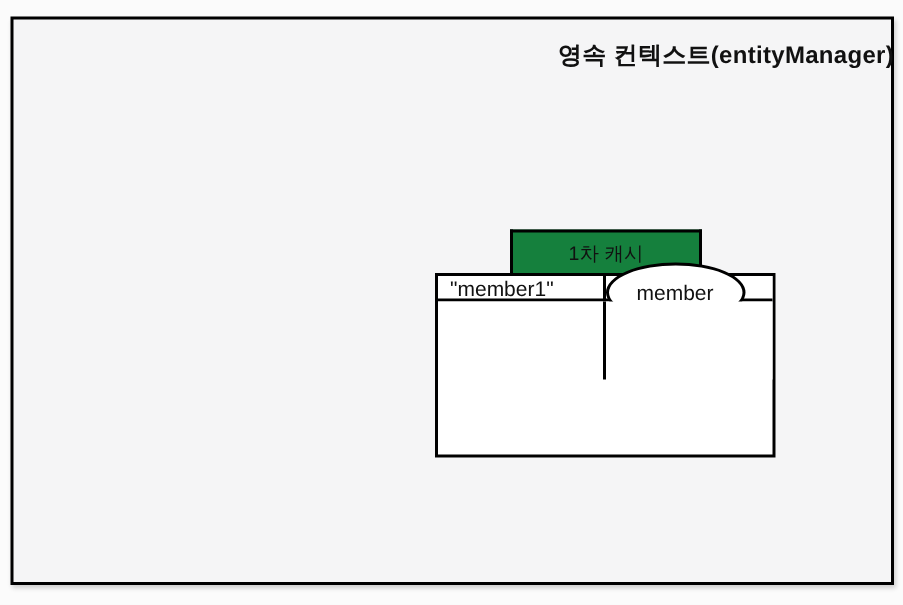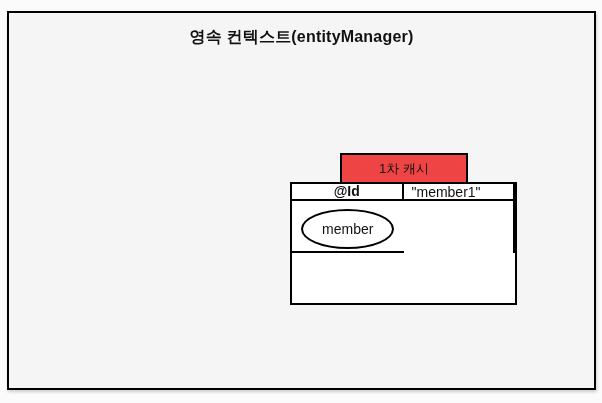--- a/index.html
+++ b/index.html
@@ -19,32 +19,32 @@
     left: 7px; top: 11px;
     width: 589px; height: 379px;
     border: 2px solid #000000;
     background: #f5f5f6;
     box-shadow: 1px 2px 3px rgba(0,0,0,0.18);
   }
   .title {
     position: absolute;
     left: 7px; top: 27px;
     width: 589px;
-    text-align: center;
+    text-align: right;
     font-size: 16px;
     font-weight: bold;
     letter-spacing: 0.2px;
   }
   .cache-tab {
     position: absolute;
     left: 340px; top: 153px;
     width: 128px; height: 29px;
     border: 2px solid #000000;
     border-bottom: none;
-    background: #ef4444;
+    background: #15803d;
     display: flex;
     align-items: center;
     justify-content: center;
     font-size: 13px;
   }
   .cache-table {
     position: absolute;
     left: 290px; top: 182px;
     width: 227px; height: 123px;
     border: 2px solid #000000;
@@ -65,21 +65,21 @@
     font-size: 14px;
     line-height: 15px;
     border-bottom: 2px solid #000000;
     box-shadow: 0 1px 0 rgba(0,0,0,0.25);
   }
   .cell.row-mid { border-bottom: 2px solid #000000; }
   .cell.id-cell {
     padding-left: 8px;
     font-size: 14px;
   }
-  .cell.entity-cell { justify-content: center; }
+  .cell.entity-cell { }
   .ellipse {
     width: 93px; height: 40px;
     margin-top: 6px;
     border: 2px solid #000000;
     border-radius: 50%;
     background: #ffffff;
     display: flex;
     align-items: center;
     justify-content: center;
     font-size: 14px;
@@ -93,21 +93,20 @@
   <div class="frame"></div>
 
   <div class="title">영속 컨텍스트(entityManager)</div>
 
   <div class="cache-tab">
     <span>1차 캐시</span>
   </div>
 
   <div class="cache-table">
 
-    <div class="cell header col-left">@Id</div>
 
 
     <div class="cell row-mid col-left id-cell">"member1"</div>
 
     <div class="cell row-mid entity-cell">
       <div class="ellipse">
         <span>member</span>
       </div>
     </div>
 

